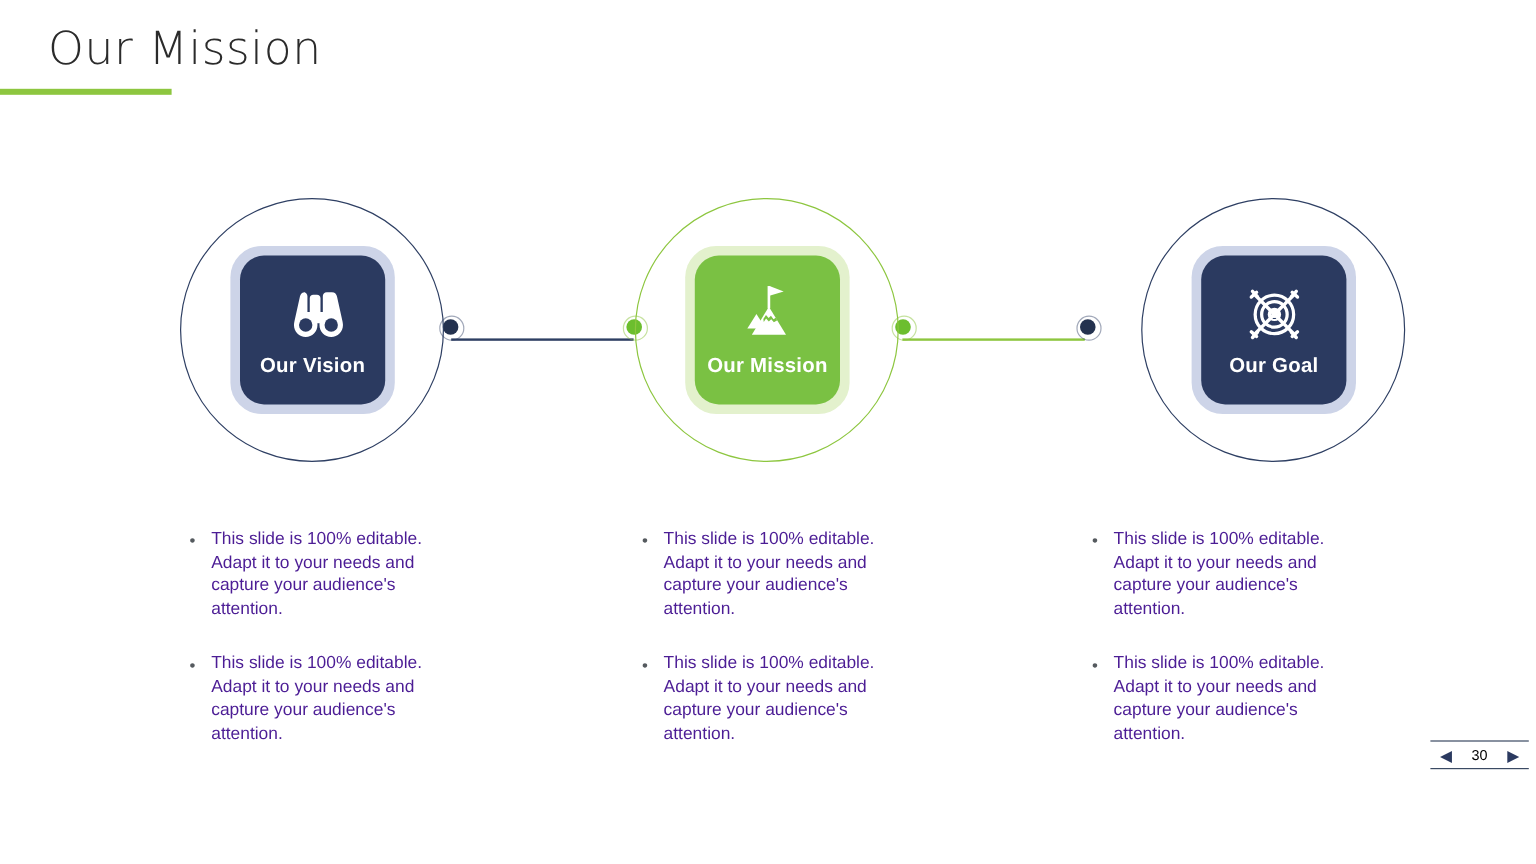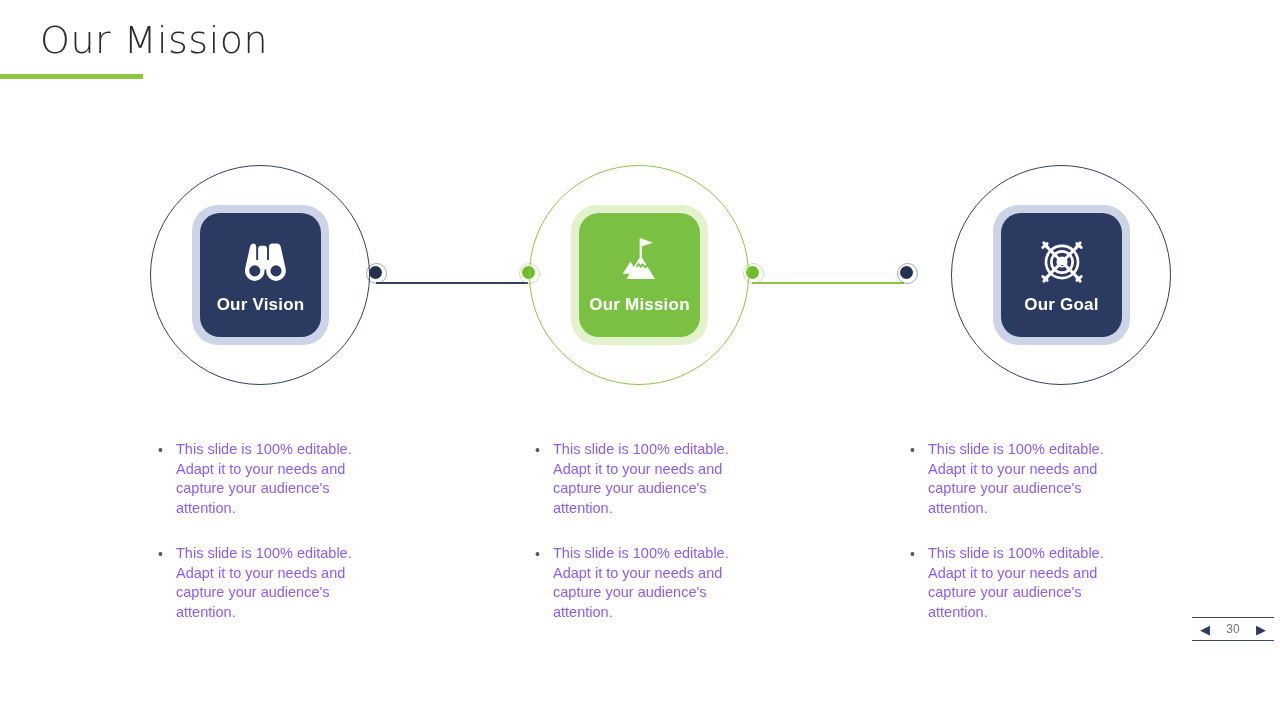--- a/index.html
+++ b/index.html
@@ -175,21 +175,21 @@
     margin-bottom: 26px;
   }
   .bullet-mark {
     color: #555a5f;
     font-size: 14px;
     line-height: 20px;
     width: 18px;
     flex: 0 0 18px;
   }
   .bullet-text {
-    color: #8b5cf6;
+    color: #4c1d95;
     font-size: 14.5px;
     line-height: 19.5px;
     font-family: "Liberation Sans", sans-serif;
   }
 
   
   .nav-bar {
     position: absolute;
     right: 6px;
     bottom: 6px;
@@ -207,21 +207,21 @@
     align-items: center;
     justify-content: center;
     color: #2b3a60;
     font-size: 13px;
     line-height: 1;
   }
   .nav-page {
     min-width: 34px;
     text-align: center;
     font-size: 12px;
-    color: #737373;
+    color: #000000;
   }
 </style>
 </head>
 <body>
 
 <div class="slide">
 
   <div class="page-title">Our Mission</div>
   <div class="title-rule"></div>
 

